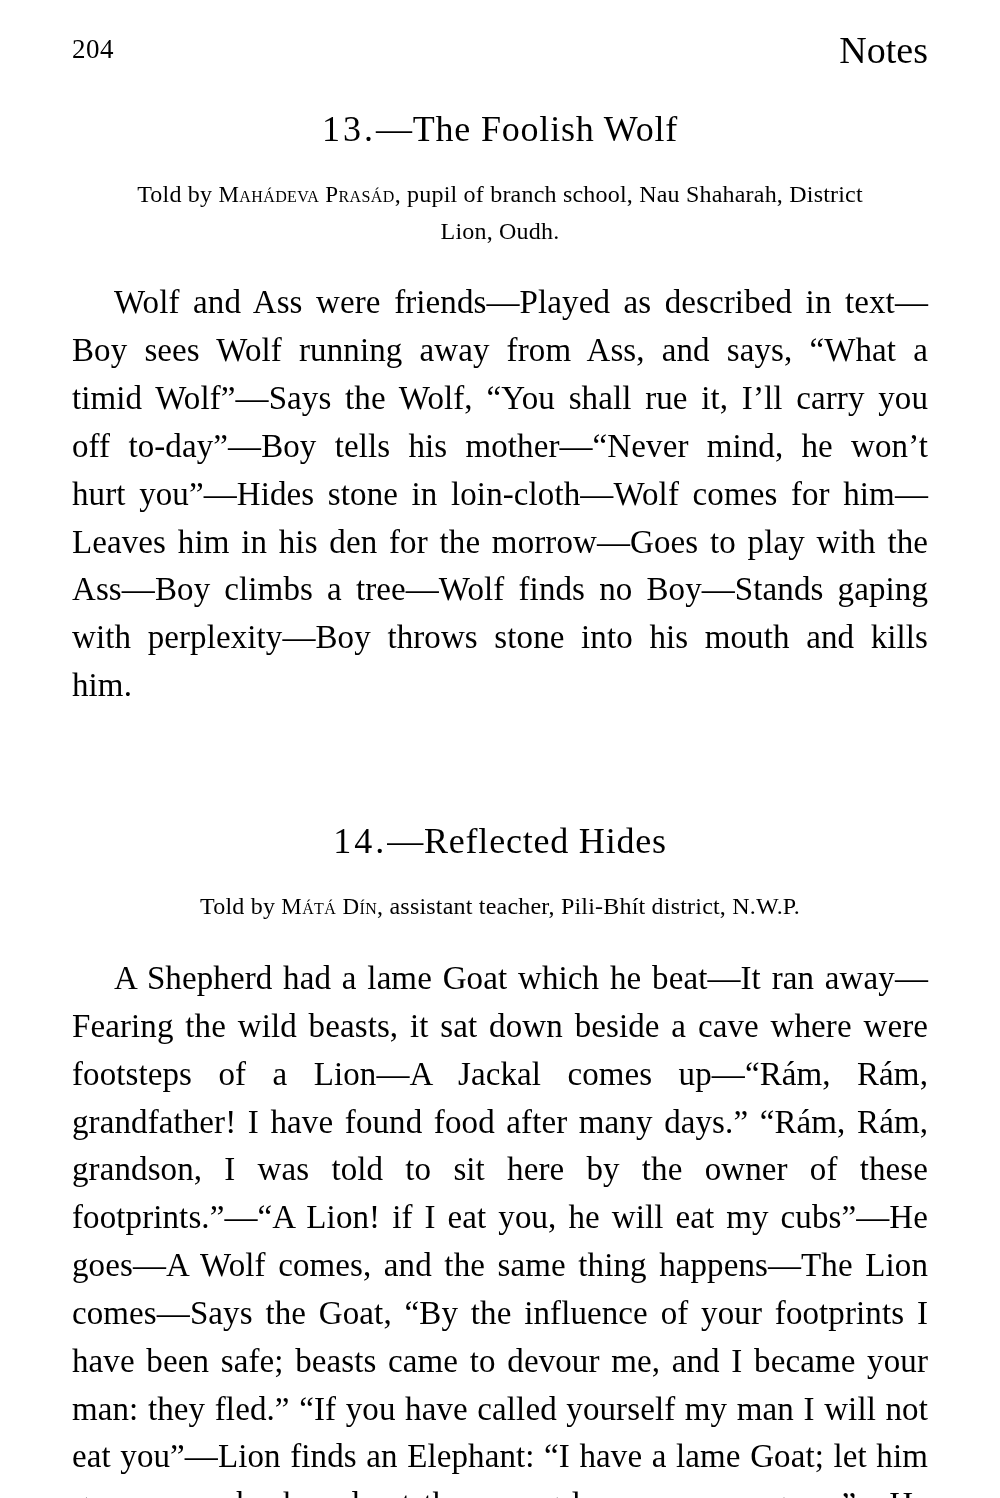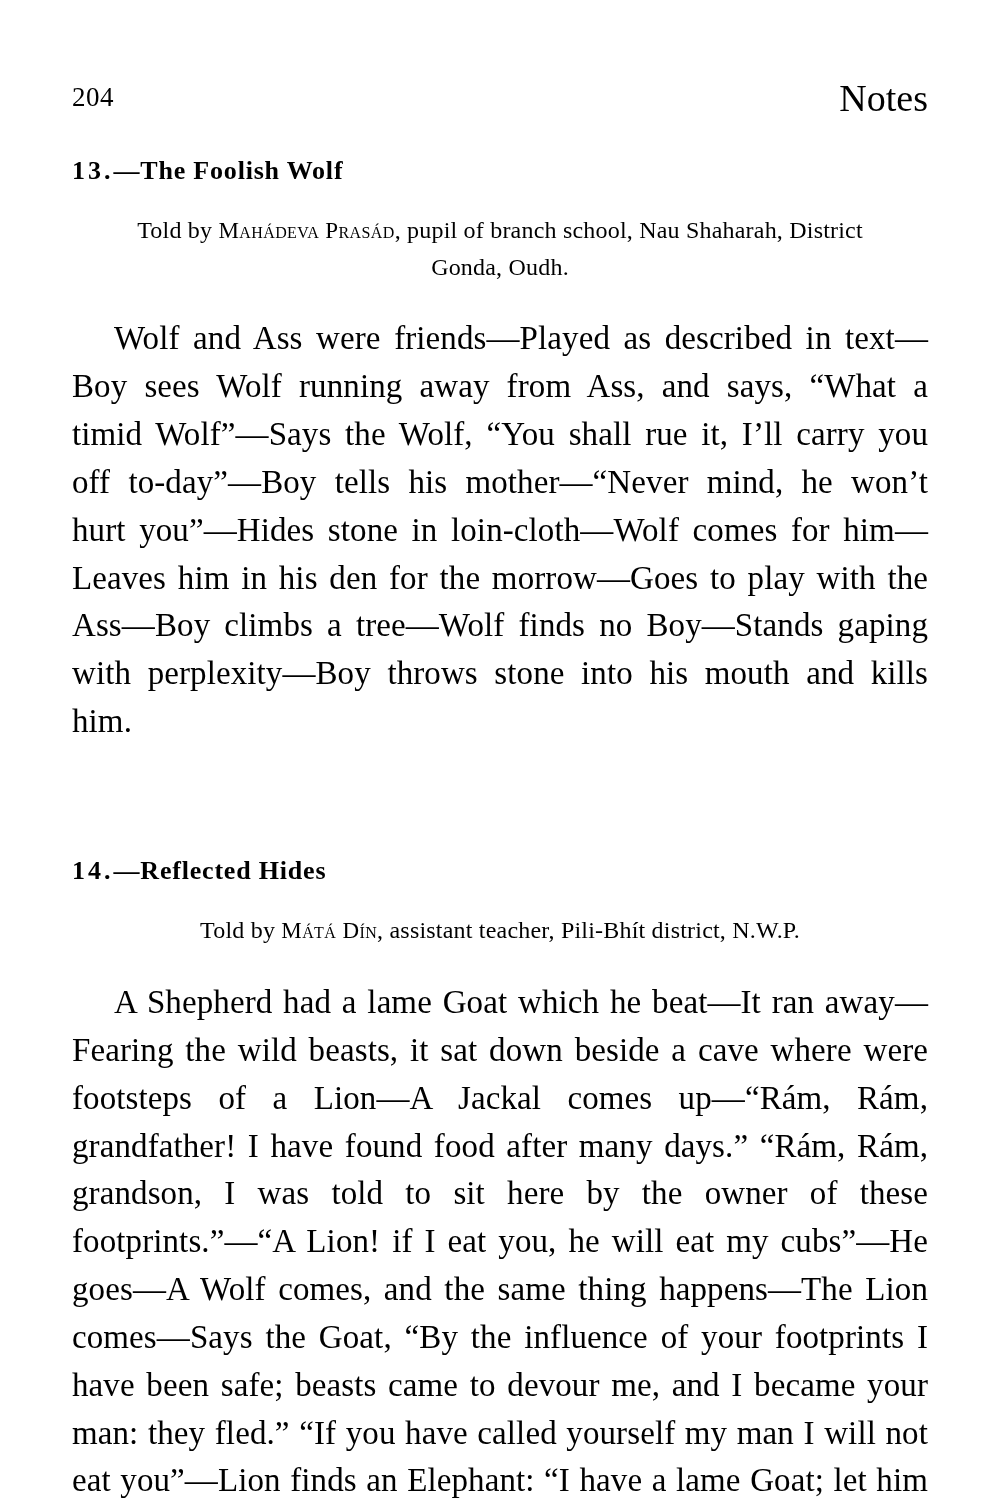--- a/index.html
+++ b/index.html
@@ -14,21 +14,20 @@
     color: #000000;
     position: relative;
     overflow: hidden;
   }
   .page {
     position: relative;
     width: 1000px;
     height: 1086px;
     padding: 0;
     box-sizing: border-box;
-    margin-top: 48px;
   }
   .running-head {
     position: absolute;
     top: 28px;
     left: 72px;
     right: 72px;
     height: 50px;
   }
   .page-number {
     position: absolute;
@@ -49,23 +48,24 @@
   .content {
     position: absolute;
     top: 108px;
     left: 72px;
     width: 856px;
   }
   .story {
     margin-bottom: 2px;
   }
   .story-title {
-    font-size: 26px;
+    text-align: center;
+    font-size: 36px;
     margin: 0 0 26px 0;
-    font-weight: bold;
+    font-weight: normal;
     letter-spacing: 0.8px;
     font-family: "Liberation Serif", serif;
   }
   .story-title .num {
     letter-spacing: 3px;
   }
   .byline {
     text-align: center;
     font-size: 24px;
     line-height: 1.52;
@@ -98,21 +98,21 @@
     <div class="head-title">Notes</div>
   </div>
 
   <div class="content">
 
     <div class="story">
       <h2 class="story-title">
         <span class="num">13.</span><span>—</span><span>The  Foolish  Wolf</span>
       </h2>
       <p class="byline">
-        <span>Told by </span><span class="smallcaps">Mahádeva Prasád</span><span>, pupil of branch school, Nau Shaharah, District Gonda, Oudh.</span>
+        <span>Told by </span><span class="smallcaps">Mahádeva Prasád</span><span>, pupil of branch school, Nau Shaharah, District Lion, Oudh.</span>
       </p>
       <p class="body-text">Wolf and Ass were friends—Played as described in text—Boy sees Wolf running away from Ass, and says, “What a timid Wolf”—Says the Wolf, “You shall rue it, I’ll carry you off to-day”—Boy tells his mother—“Never mind, he won’t hurt you”—Hides stone in loin-cloth—Wolf comes for him—Leaves him in his den for the morrow—Goes to play with the Ass—Boy climbs a tree—Wolf finds no Boy—Stands gaping with perplexity—Boy throws stone into his mouth and kills him.</p>
     </div>
 
     <div class="gap-1"></div>
 
     <div class="story">
       <h2 class="story-title">
         <span class="num">14.</span><span>—</span><span>Reflected  Hides</span>
       </h2>

